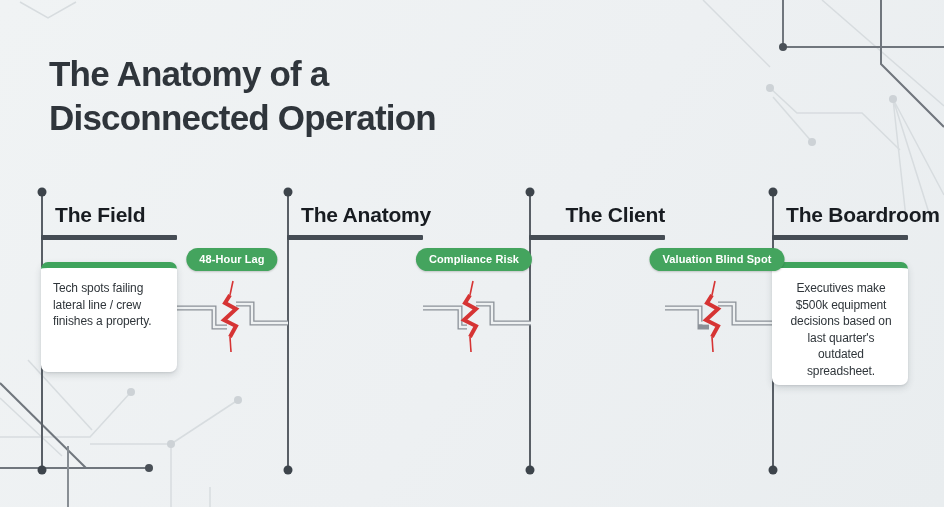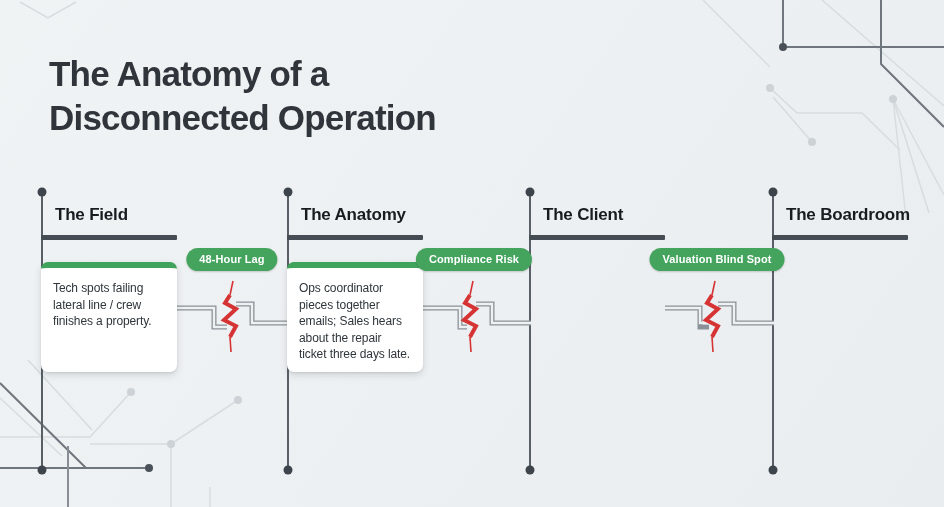--- a/index.html
+++ b/index.html
@@ -12,33 +12,33 @@
   }
   svg.bg{position:absolute;left:0;top:0;z-index:0;}
   #title{
     position:absolute;left:41px;top:44px;z-index:2;margin:8px;
     font-size:35px;line-height:1.26;font-weight:700;letter-spacing:-0.8px;
     color:#2f353b;white-space:pre-line;
   }
   .col{position:absolute;top:204px;width:136px;z-index:1;}
   .col .heading{
     margin:0;padding-left:14px;
-    font-size:17px;font-weight:700;color:#181c21;line-height:22px;
+    font-size:21px;font-weight:700;color:#181c21;line-height:22px;
     letter-spacing:-0.2px;white-space:nowrap;
   }
   .col .bar{height:5px;background:#454c54;margin-top:9px;border-radius:1px;}
   .col .card{
     margin-top:22px;min-height:110px;box-sizing:border-box;
     background:#ffffff;border-top:6px solid #3fa35c;border-radius:7px;
     box-shadow:0 3px 7px rgba(45,55,65,.16),0 1px 2px rgba(45,55,65,.10);
     padding:12px 10px 6px 12px;
     font-size:12px;line-height:16.5px;letter-spacing:-0.1px;color:#2f353a;
     white-space:pre-line;
   }
-  .col1{left:41px;} .col2{left:287px;} .col3{left:529px;} .col4{left:772px;text-align:center;}
+  .col1{left:41px;} .col2{left:287px;} .col3{left:529px;text-align:right;} .col4{left:772px;text-align:center;}
   .badge{
     position:absolute;top:248px;transform:translateX(-50%);z-index:2;
     height:23px;line-height:23px;padding:0 13px;border-radius:12px;
     background:#44a45e;color:#ffffff;font-size:11px;font-weight:700;
     letter-spacing:0.1px;white-space:nowrap;
     box-shadow:0 1px 2px rgba(0,0,0,.18);
   }
   .badge1{left:232px;} .badge2{left:474px;} .badge3{left:717px;}
 </style>
 </head>
@@ -142,34 +142,34 @@
     <div class="heading">The Field</div>
     <div class="bar"></div>
     <div class="card">Tech spots failing
 lateral line / crew
 finishes a property.</div>
   </div>
 
   <div class="col col2">
     <div class="heading">The Anatomy</div>
     <div class="bar"></div>
-    <div class="card">Ops coordinator
-pieces together
-emails; Sales hears
-about the repair
-ticket three days late.</div>
   </div>
 
   <div class="col col3">
     <div class="heading">The Client</div>
     <div class="bar"></div>
   </div>
 
   <div class="col col4">
     <div class="heading">The Boardroom</div>
     <div class="bar"></div>
+    <div class="card">Executives make
+$500k equipment
+decisions based on
+last quarter's outdated
+spreadsheet.</div>
   </div>
 
   <div class="badge badge1">48-Hour Lag</div>
   <div class="badge badge3">Valuation Blind Spot</div>
   <div class="badge badge2">Compliance Risk</div>
 
 </div>
 
 </body></html>

